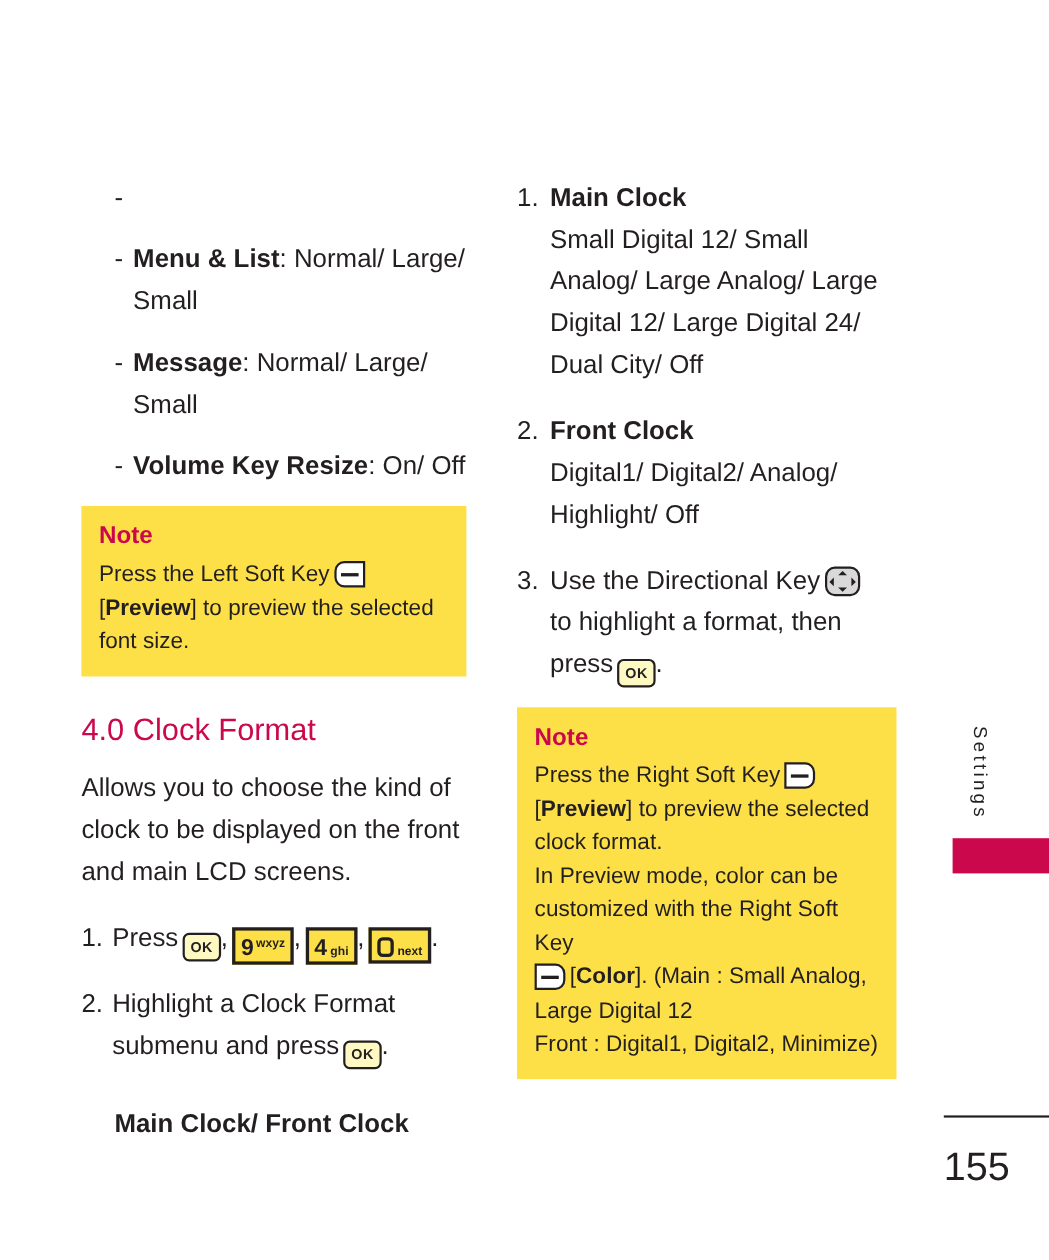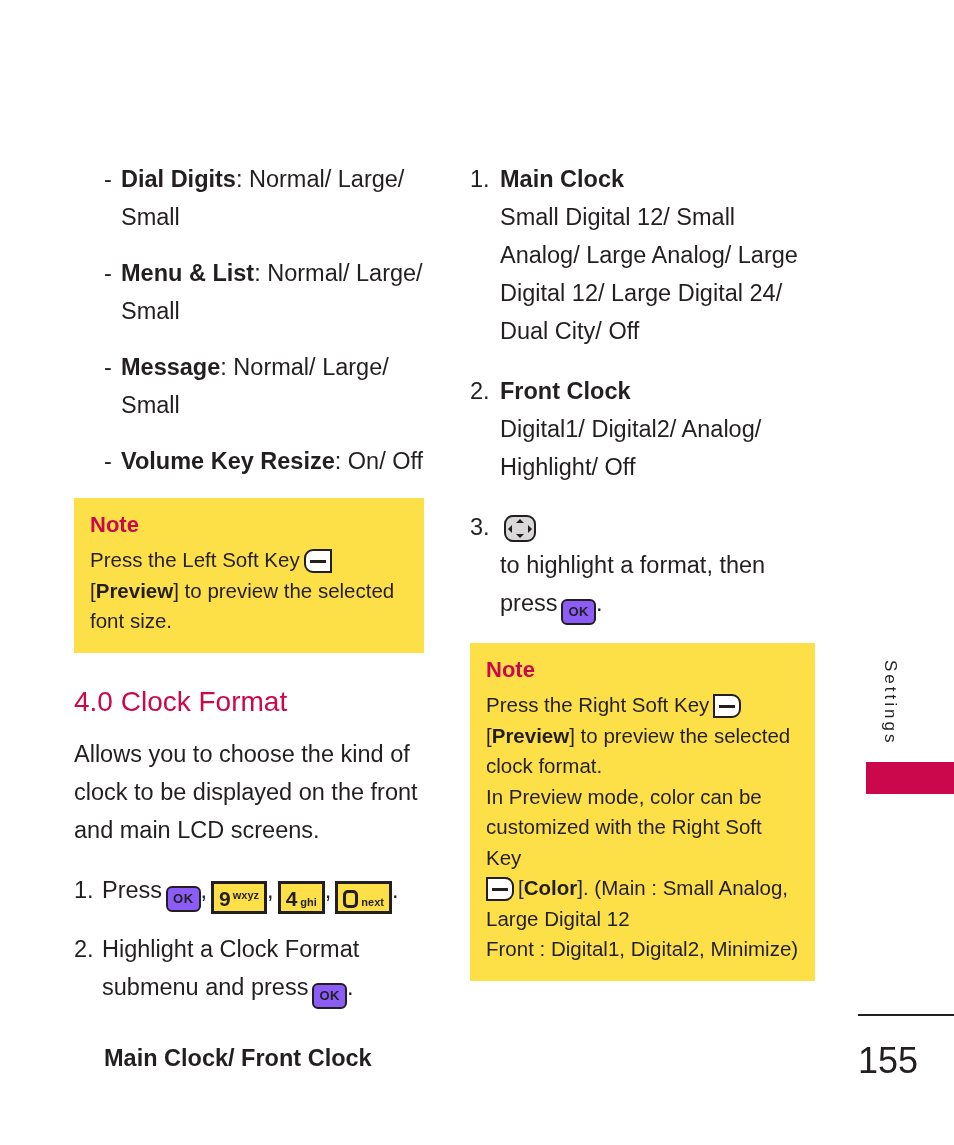--- a/index.html
+++ b/index.html
@@ -99,21 +99,21 @@
     margin-top: 30px;
     padding-left: 30px;
   }
 
   
   .key-ok {
     display: inline-block;
     vertical-align: -5px;
     border: 2px solid #231f20;
     border-radius: 6px;
-    background: #8b5cf6;
+    background: #fef9c3;
     font-size: 13px;
     font-weight: 700;
     letter-spacing: .5px;
     line-height: 1;
     padding: 4px 5px 5px 5px;
     color: #231f20;
     font-family: "Liberation Sans", sans-serif;
   }
 
   
@@ -247,21 +247,20 @@
 </head>
 <body>
 
 <div class="page">
 
   <div class="col-left">
 
     <ul class="dash-list">
       <li class="dash-item">
         <span class="dash-mark">-</span>
-        <span class="dash-body"><b>Dial Digits</b><span>: Normal/ Large/ Small</span></span>
       </li>
       <li class="dash-item">
         <span class="dash-mark">-</span>
         <span class="dash-body"><b>Menu &amp; List</b><span>: Normal/ Large/ Small</span></span>
       </li>
       <li class="dash-item">
         <span class="dash-mark">-</span>
         <span class="dash-body"><b>Message</b><span>: Normal/ Large/ Small</span></span>
       </li>
       <li class="dash-item">
@@ -302,21 +301,21 @@
       <span class="step-body"><b>Main Clock</b><br><span>Small Digital 12/ Small Analog/ Large Analog/ Large Digital 12/ Large Digital 24/ Dual City/ Off</span></span>
     </div>
 
     <div class="step-indent">
       <span class="step-num">2.</span>
       <span class="step-body"><b>Front Clock</b><br><span>Digital1/ Digital2/ Analog/ Highlight/ Off</span></span>
     </div>
 
     <div class="step-indent" style="margin-bottom:18px;">
       <span class="step-num">3.</span>
-      <span class="step-body"><span class="kb-gap"></span><span class="key-dir"><i class="d-up"></i><i class="d-down"></i><i class="d-left"></i><i class="d-right"></i></span><br><span>to highlight a format, then press</span><span class="kb-gap"></span><span class="key-ok">OK</span><span>.</span></span>
+      <span class="step-body"><span>Use the Directional Key</span><span class="kb-gap"></span><span class="key-dir"><i class="d-up"></i><i class="d-down"></i><i class="d-left"></i><i class="d-right"></i></span><br><span>to highlight a format, then press</span><span class="kb-gap"></span><span class="key-ok">OK</span><span>.</span></span>
     </div>
 
     <div class="note-box">
       <div class="note-title">Note</div>
       <div class="note-text">
         <span>Press the Right Soft Key</span><span class="kb-gap"></span><span class="key-soft right"><span class="ks-shape"></span><span class="ks-dash"></span></span><br>
         <span>[</span><b>Preview</b><span>] to preview the selected clock format.</span><br>
         <span>In Preview mode, color can be customized with the Right Soft Key</span><br>
         <span class="key-soft right"><span class="ks-shape"></span><span class="ks-dash"></span></span><span class="kb-gap"></span><span>[</span><b>Color</b><span>]. (Main : Small Analog, Large Digital 12</span><br>
         <span>Front : Digital1, Digital2, Minimize)</span>

